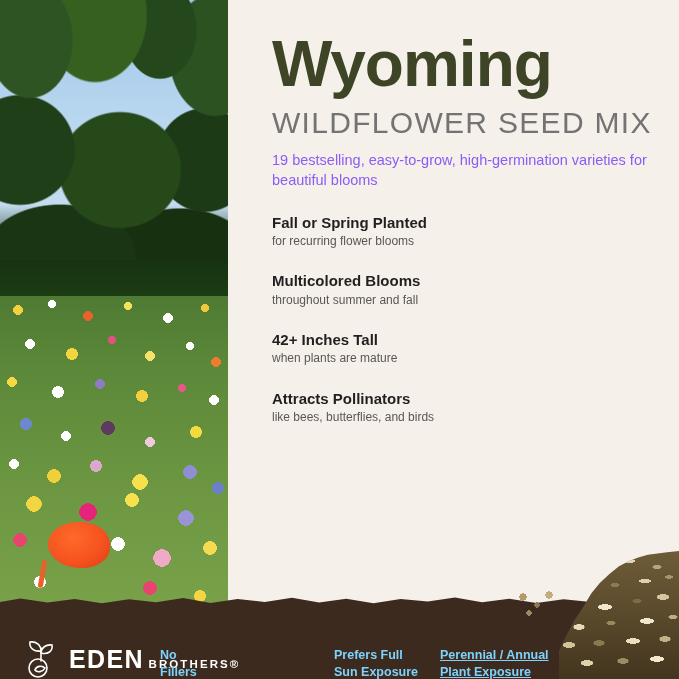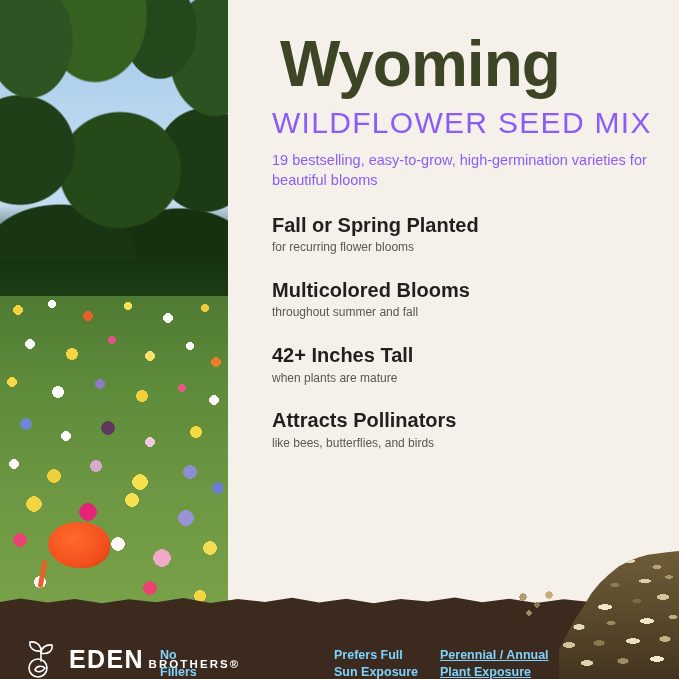--- a/index.html
+++ b/index.html
@@ -98,32 +98,32 @@
   }
   .poppy-stem {
     position:absolute; left:40px; top:560px; width:5px; height:28px;
     background:#e8602a; border-radius:3px; transform:rotate(10deg);
   }
 
   
   #content { position:absolute; left:228px; top:0; right:0; bottom:0; padding:0 22px 0 44px; }
   .title {
     font-size:64px; font-weight:700; letter-spacing:-1px;
-    color:#3d4526; line-height:1; padding-top:32px;margin-left:8px;
+    color:#3d4526; line-height:1; padding-top:32px;
   }
   .subtitle {
-    font-size:30px; letter-spacing:1.3px; color:#8b5cf6;
+    font-size:30px; letter-spacing:1.3px; color:#737373;
     line-height:1.15; margin-top:10px; font-weight:400;
   }
   .desc {
     font-size:14.5px; color:#8b5cf6; line-height:1.42; margin-top:9px;
   }
   .feature { margin-top:22px; }
   .feature .fh {
-    font-size:20px; font-weight:700; color:#231f20; line-height:1.28;
+    font-size:15px; font-weight:700; color:#231f20; line-height:1.28;
   }
   .feature .fb {
     font-size:12px; color:#5a5654; line-height:1.3; margin-top:2px;
   }
 
   
   #footer {
     position:absolute; left:0; right:0; bottom:0; height:72px;
     background:#3d2a1f; z-index:5;
   }

